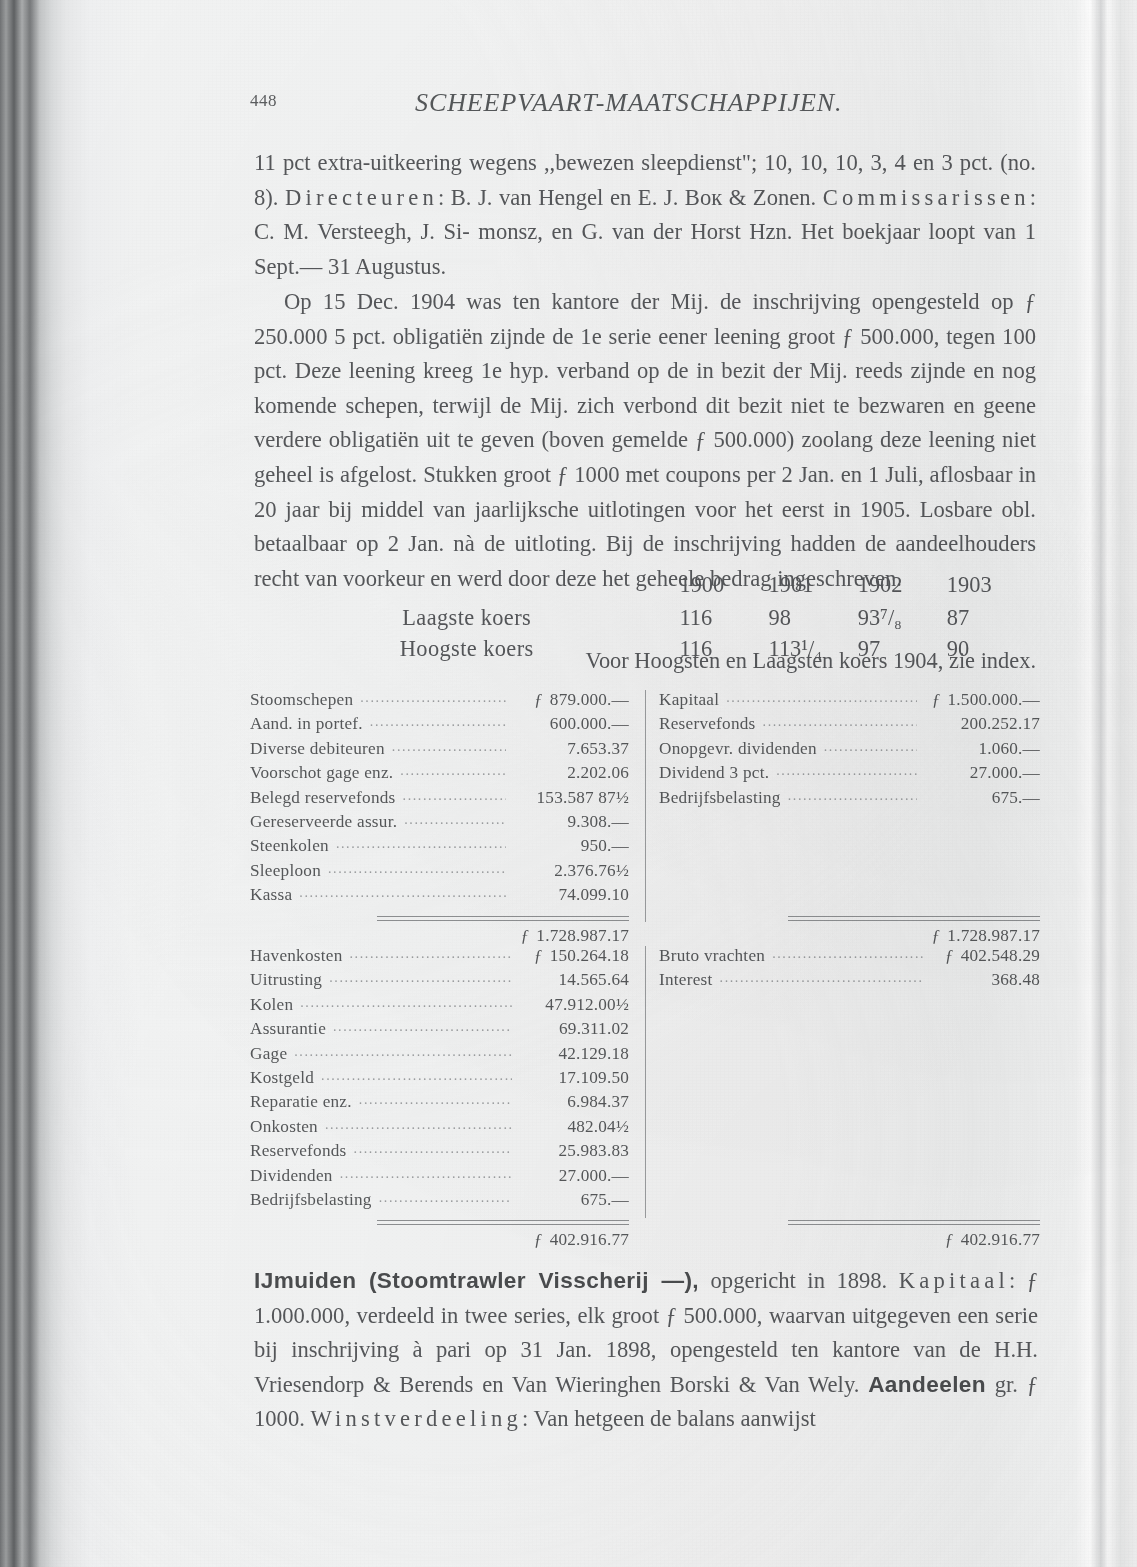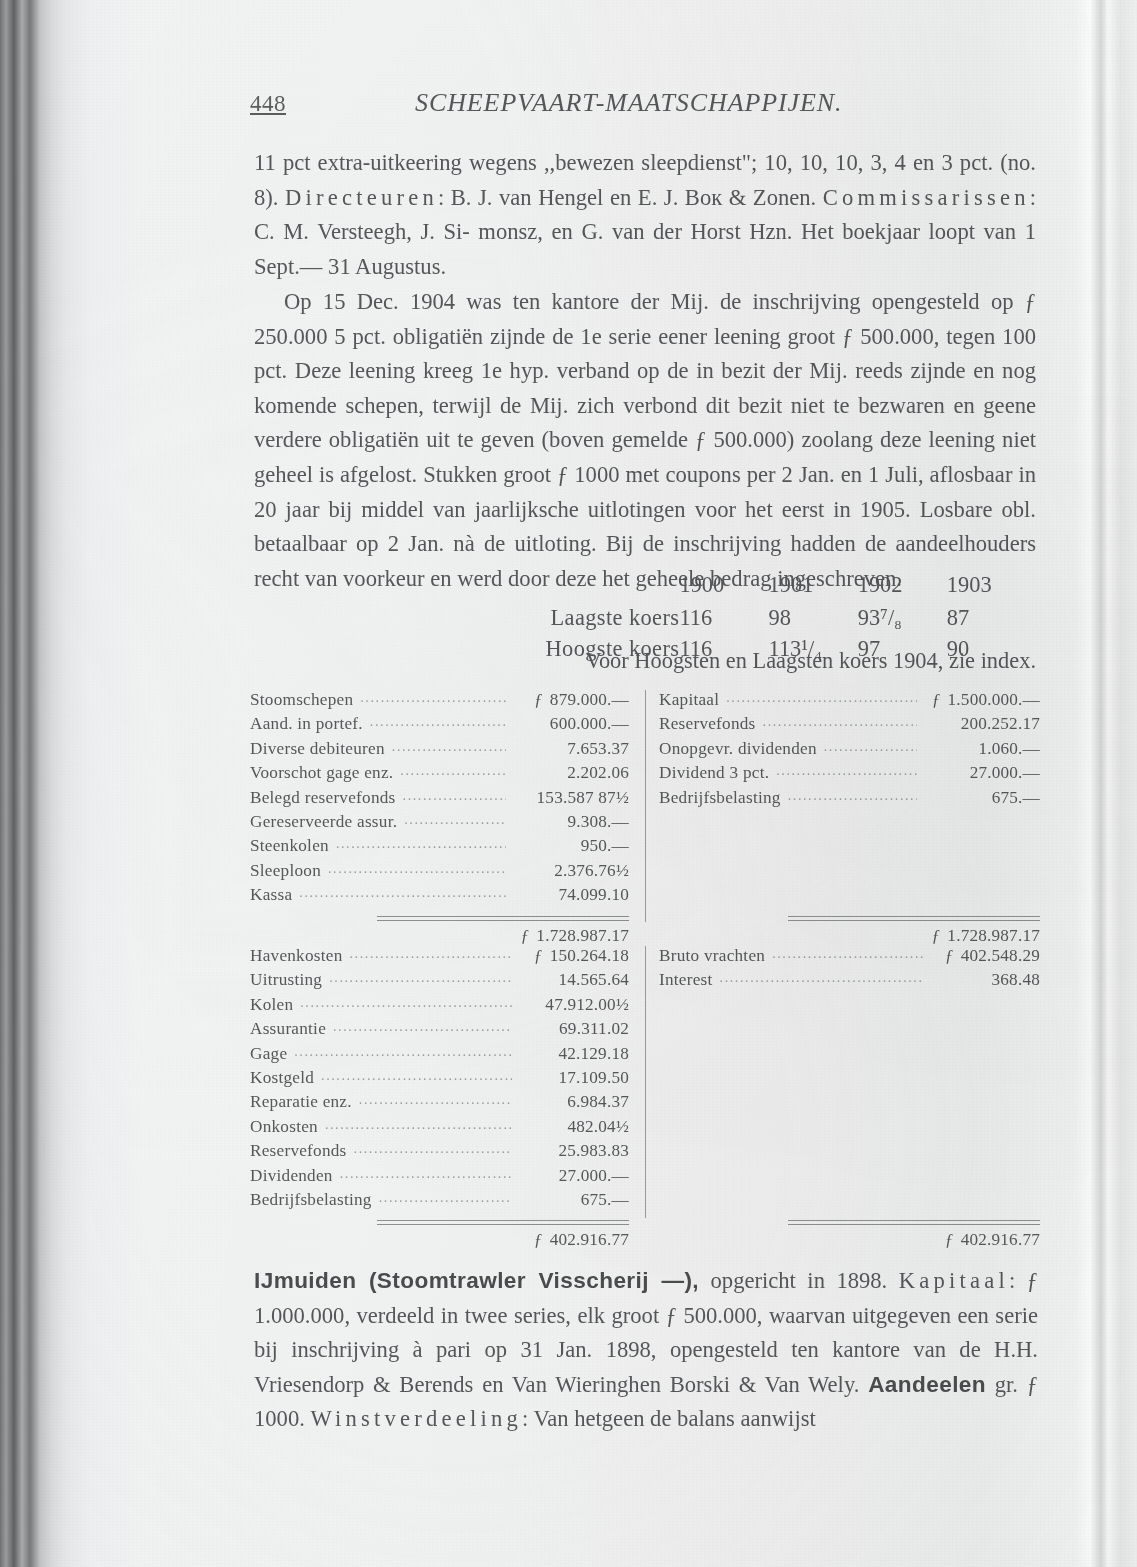--- a/index.html
+++ b/index.html
@@ -50,24 +50,23 @@
   .hdr {
     position: absolute;
     top: 88px;
     left: 250px;
     width: 790px;
     height: 34px;
   }
   .folio {
     position: absolute;
     left: 0; top: 3px;
-    font-size: 23px;
+    font-size: 17px;
     letter-spacing: .5px;
     color: #5b5d5f;
-    text-decoration: underline;
   }
   .run-title {
     position: absolute;
     left: 165px; top: 0;
     font-style: italic;
     font-size: 26px;
     letter-spacing: .9px;
     color: #55585a;
     white-space: nowrap;
   }
@@ -101,21 +100,21 @@
   #koers {
     position: absolute;
     left: 254px;
     top: 572px;
     width: 782px;
     font-size: 22.4px;
     color: #55575a;
   }
   #koers table { border-collapse: collapse; width: 100%; }
   #koers td { padding: 0; height: 31px; vertical-align: baseline; }
-  #koers td.lbl { text-align: right; width: 420px; letter-spacing: .4px;}
+  #koers td.lbl { text-align: center; width: 420px; letter-spacing: .4px;}
   #koers td.num { text-align: left; width: 88px; }
   #koers tr.yrs td { padding-bottom: 2px; }
   .caption-idx {
     position: absolute;
     left: 254px;
     top: 648px;
     width: 782px;
     text-align: right;
     font-size: 22.4px;
     color: #55575a;

